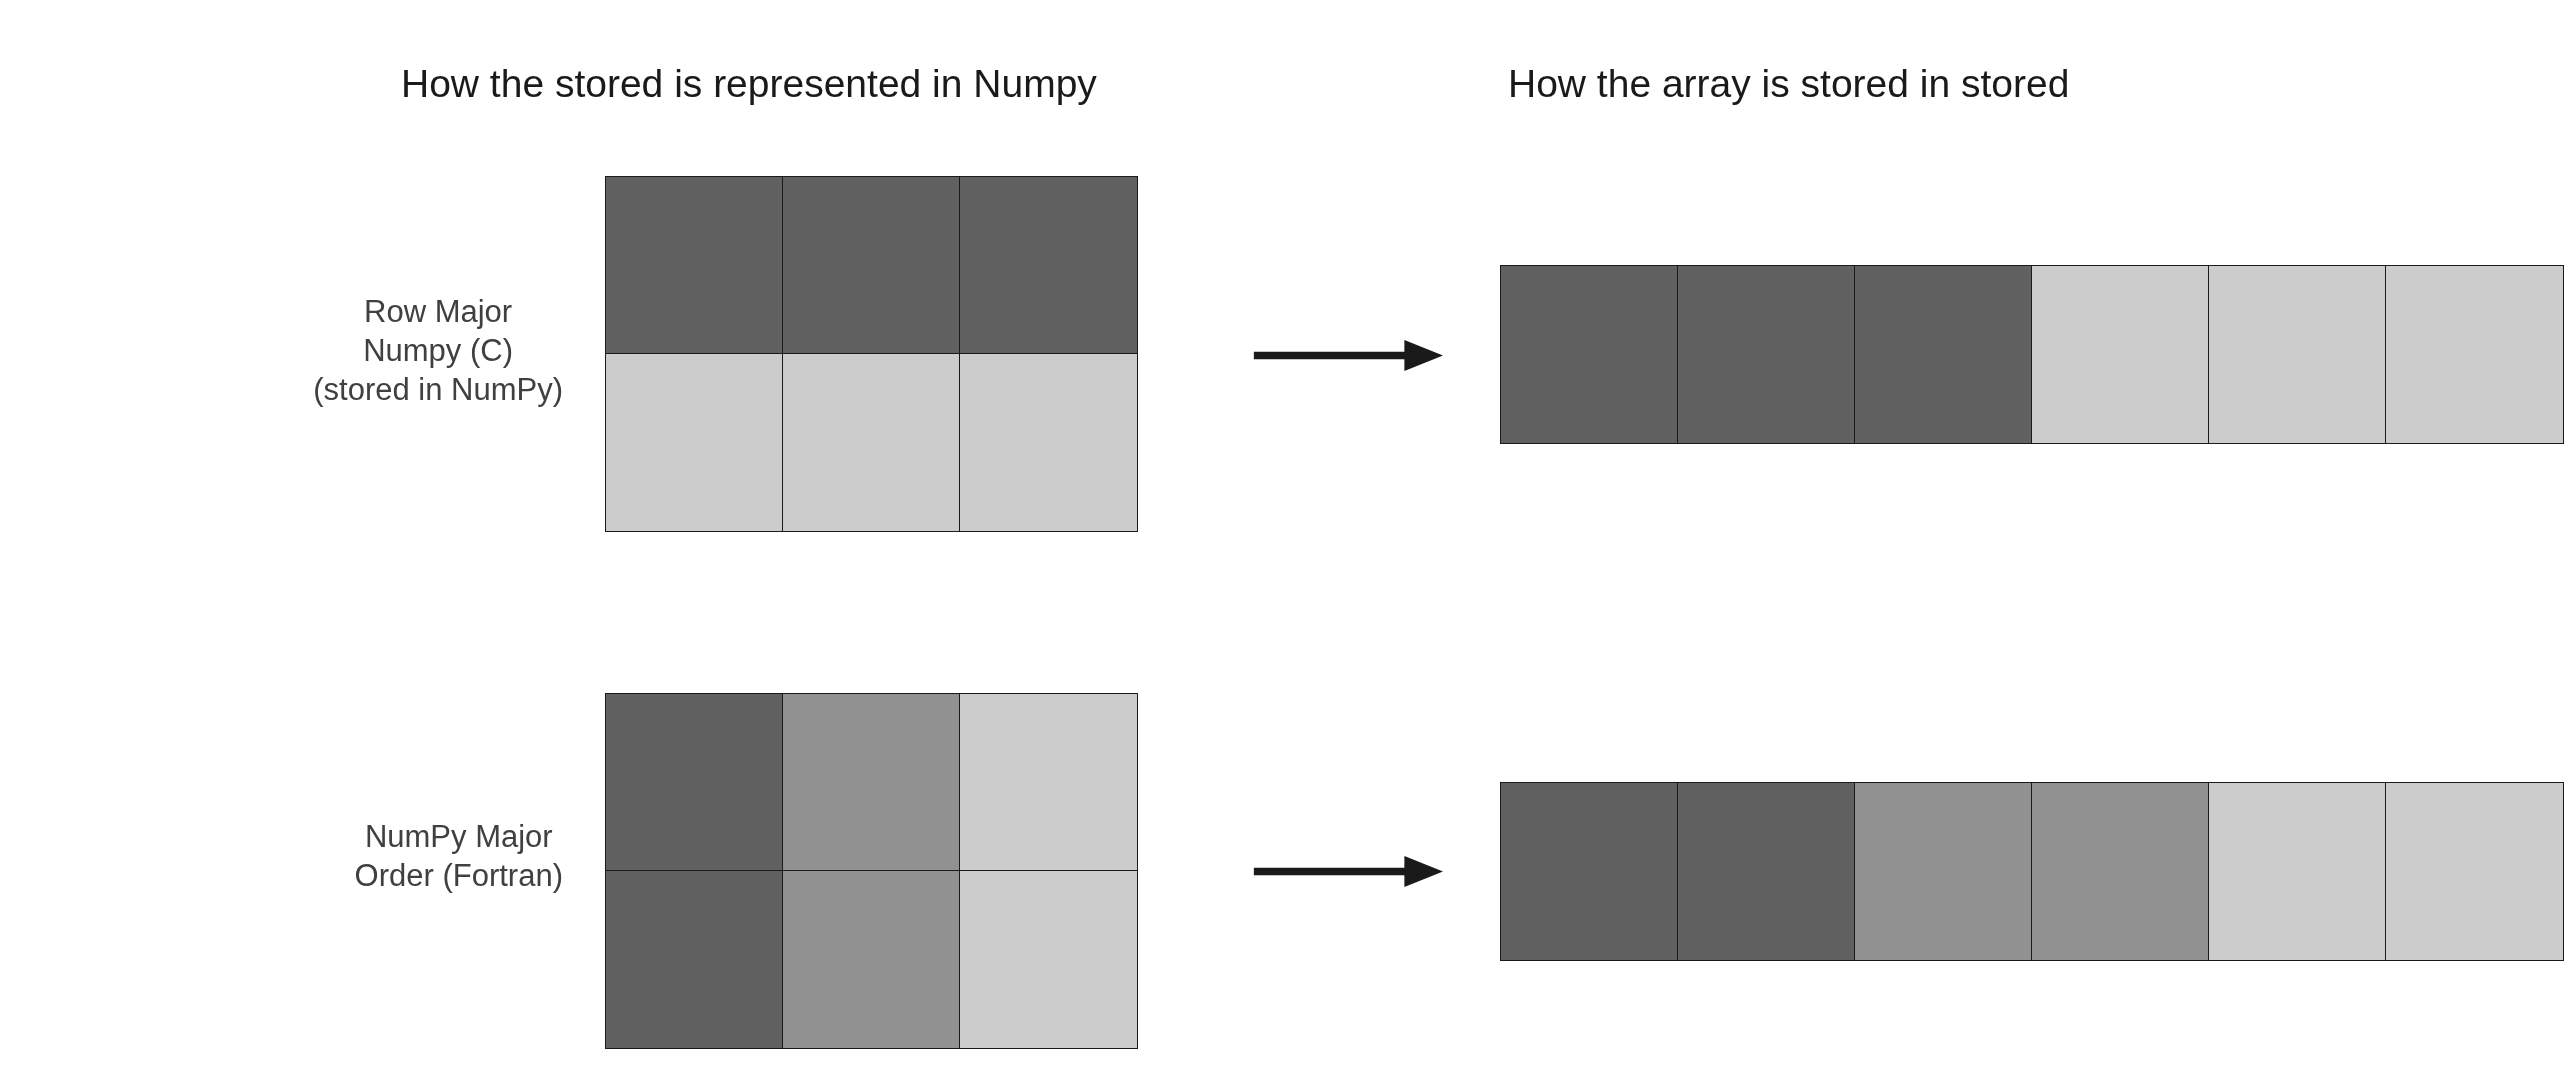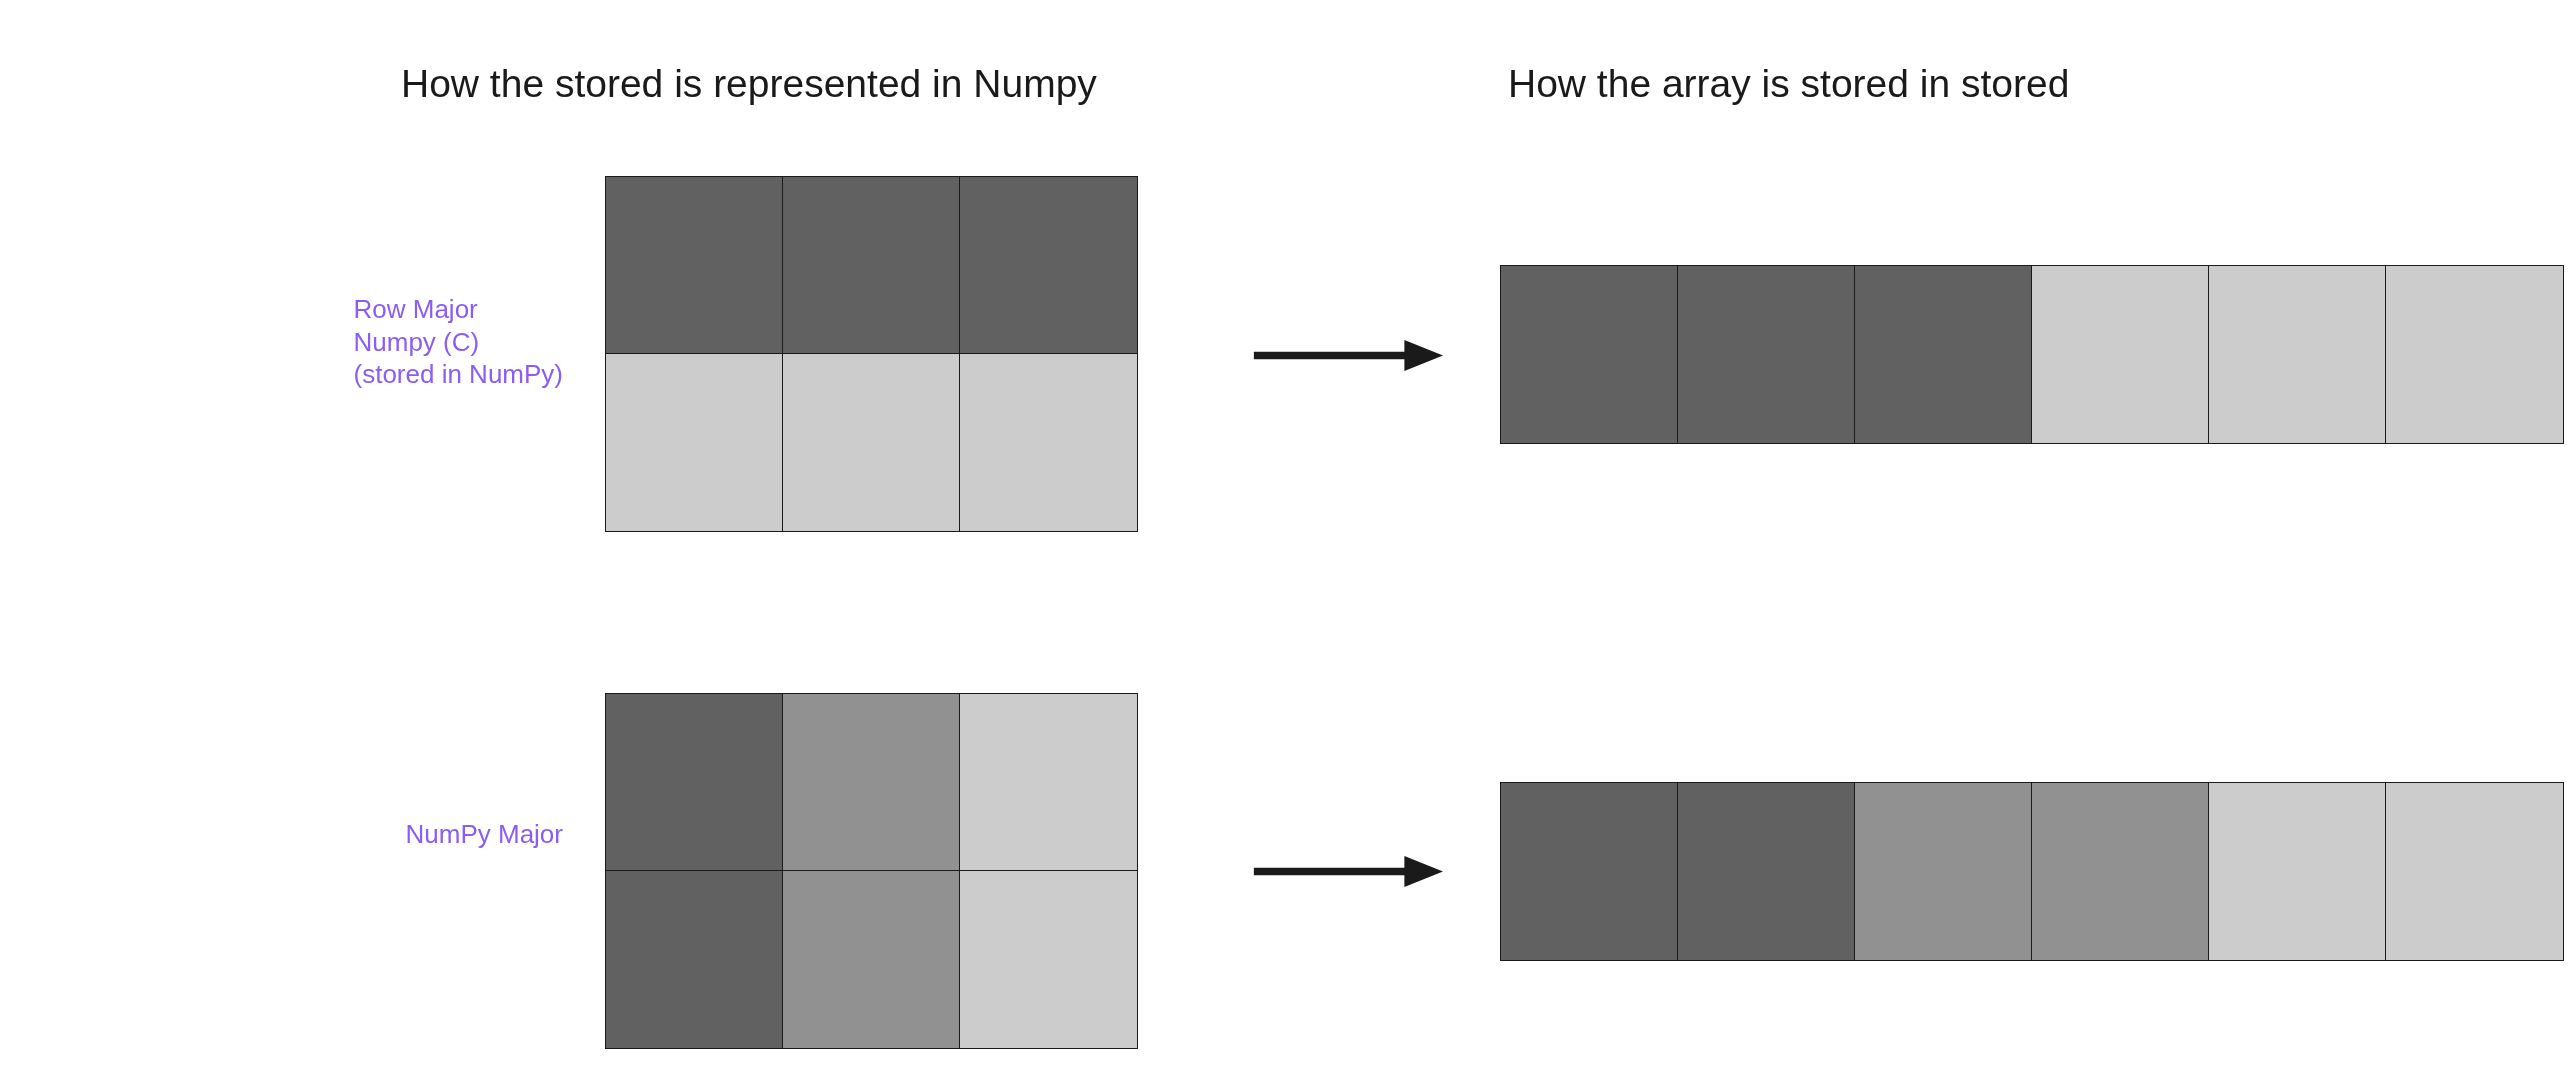--- a/index.html
+++ b/index.html
@@ -11,23 +11,23 @@
     position: relative;
   }
   .heading {
     position: absolute;
     font-size: 39px;
     color: #1a1a1a;
     white-space: nowrap;
   }
   .row-label {
     position: absolute;
-    font-size: 26px;
-    color: #8b5cf6;
-    text-align: left;
+    font-size: 31px;
+    color: #404040;
+    text-align: center;
     line-height: 1.25;
   }
   .grid {
     position: absolute;
     display: grid;
   }
   .cell {
     border: 1.5px solid #1a1a1a;
     margin: -0.8px;
   }
@@ -42,20 +42,21 @@
 <div class="heading" style="left:1508px; top:62px;">How the array is stored in stored</div>
 
 <div class="row-label" style="right:2013px; top:293px;">
   <div>Row Major</div>
   <div>Numpy (C)</div>
   <div>(stored in NumPy)</div>
 </div>
 
 <div class="row-label" style="right:2013px; top:818px;">
   <div>NumPy Major</div>
+  <div>Order (Fortran)</div>
 </div>
 
 <div class="grid" id="grid-rm" style="left:606px; top:177px; grid-template-columns:repeat(3,177px); grid-template-rows:repeat(2,177px);">
     <div class="cell" style="background: rgb(97, 97, 97);"></div>
     <div class="cell" style="background: rgb(97, 97, 97);"></div>
     <div class="cell" style="background: rgb(97, 97, 97);"></div>
     <div class="cell" style="background: rgb(204, 204, 204);"></div>
     <div class="cell" style="background: rgb(204, 204, 204);"></div>
     <div class="cell" style="background: rgb(204, 204, 204);"></div>
   </div>

